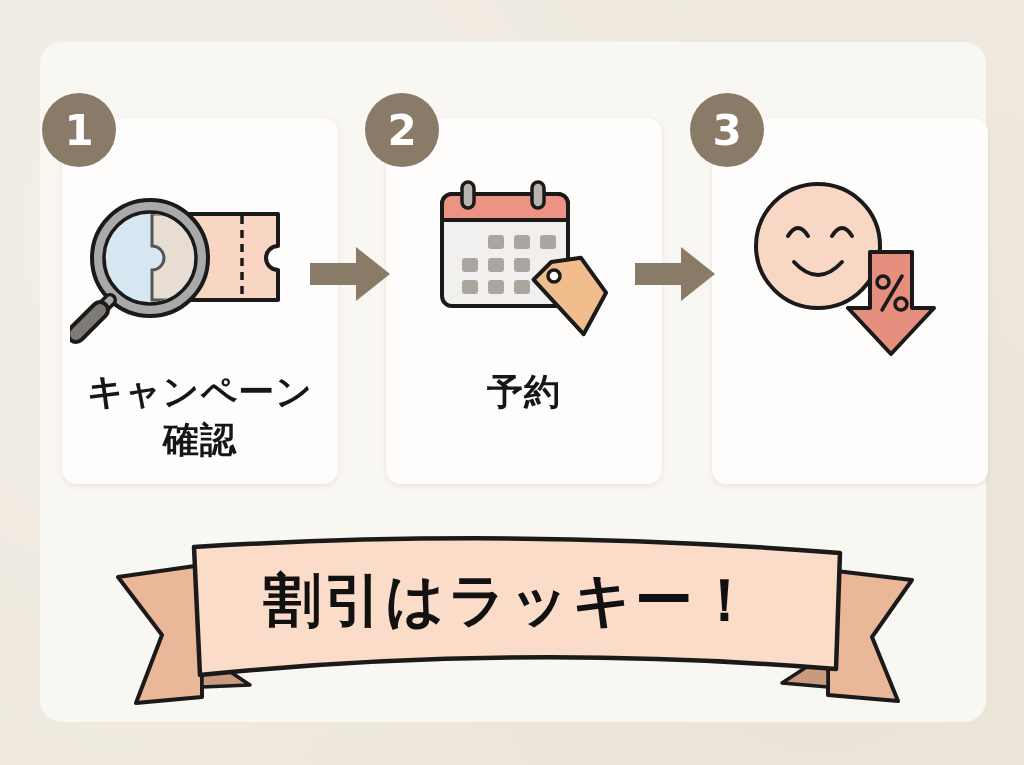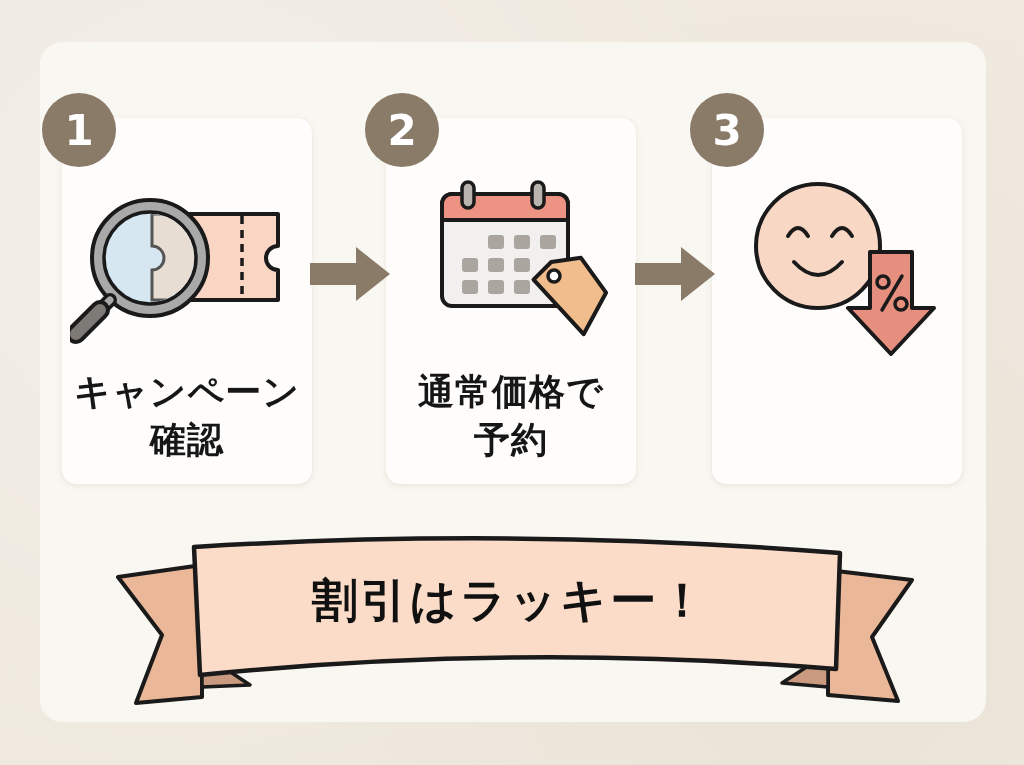--- a/index.html
+++ b/index.html
@@ -13,21 +13,21 @@
       background:
         radial-gradient(circle at 20% 30%, rgba(255,255,255,0.25), transparent 60%),
         radial-gradient(circle at 80% 80%, rgba(200,190,170,0.15), transparent 60%),
         #efe9df;
     }
     .panel {
       position: absolute; left: 40px; top: 42px; width: 946px; height: 680px;
       background: #f9f7f1; border-radius: 22px;
     }
     .card {
-      position: absolute; top: 118px; height: 366px; width: 250px;
+      position: absolute; top: 118px; height: 366px; width: 276px;
       background: #fefdfb; border-radius: 14px;
       box-shadow: 0 2px 6px rgba(120,100,80,0.10), 0 0 1px rgba(120,100,80,0.15);
     }
     .card.c1 { left: 62px; }
     .card.c2 { left: 386px; }
     .card.c3 { left: 712px; }
     .badge {
       position: absolute; width: 74px; height: 74px; border-radius: 50%;
       background: #8a7a68; color: #ffffff;
       display: flex; align-items: center; justify-content: center;
@@ -43,21 +43,21 @@
       text-align: center; color: #161616;
       font-family: "DejaVu Sans", sans-serif; font-weight: bold;
       font-size: 36px; line-height: 48px; letter-spacing: 1px;
     }
     .arrow { position: absolute; }
     .ribbon { position: absolute; left: 110px; top: 525px; width: 810px; height: 180px; }
     .ribbon-text {
       position: absolute; left: 175px; top: 565px; width: 670px; height: 70px;
       text-align: center; color: #111;
       font-family: "DejaVu Sans", sans-serif; font-weight: bold;
-      font-size: 46px; line-height: 70px; letter-spacing: 3px;
+      font-size: 58px; line-height: 70px; letter-spacing: 3px;
     }
   </style>
 </head>
 <body>
 
 <div class="page">
   <div class="panel"></div>
 
   <div class="card c1">
     <svg class="icon" style="left:8px; top:62px;" width="225" height="165" viewBox="0 0 225 165">
@@ -102,21 +102,20 @@
         <rect x="76" y="78" width="16" height="14" rx="3"></rect>
         <rect x="24" y="100" width="16" height="14" rx="3"></rect>
         <rect x="50" y="100" width="16" height="14" rx="3"></rect>
         <rect x="76" y="100" width="16" height="14" rx="3"></rect>
       </g>
 
       <path d="M98 95 L118 80 L148 80 L168 118 L140 156 Z" transform="rotate(-8 130 115)" fill="#f2bd8c" stroke="#1a1a1a" stroke-width="4" stroke-linejoin="round"></path>
       <circle cx="116" cy="96" r="6" fill="#ffffff" stroke="#1a1a1a" stroke-width="3.5"></circle>
     </svg>
     <div class="card-label">
-      <div>通常価格で</div>
       <div>予約</div>
     </div>
   </div>
 
   <div class="card c3">
     <svg class="icon" style="left:40px; top:52px;" width="195" height="190" viewBox="0 0 195 190">
 
       <circle cx="66" cy="76" r="62" fill="#f8d7c5" stroke="#1a1a1a" stroke-width="4"></circle>
       <path d="M36 66 Q46 50 56 66" fill="none" stroke="#1a1a1a" stroke-width="4" stroke-linecap="round"></path>
       <path d="M80 66 Q90 50 100 66" fill="none" stroke="#1a1a1a" stroke-width="4" stroke-linecap="round"></path>

